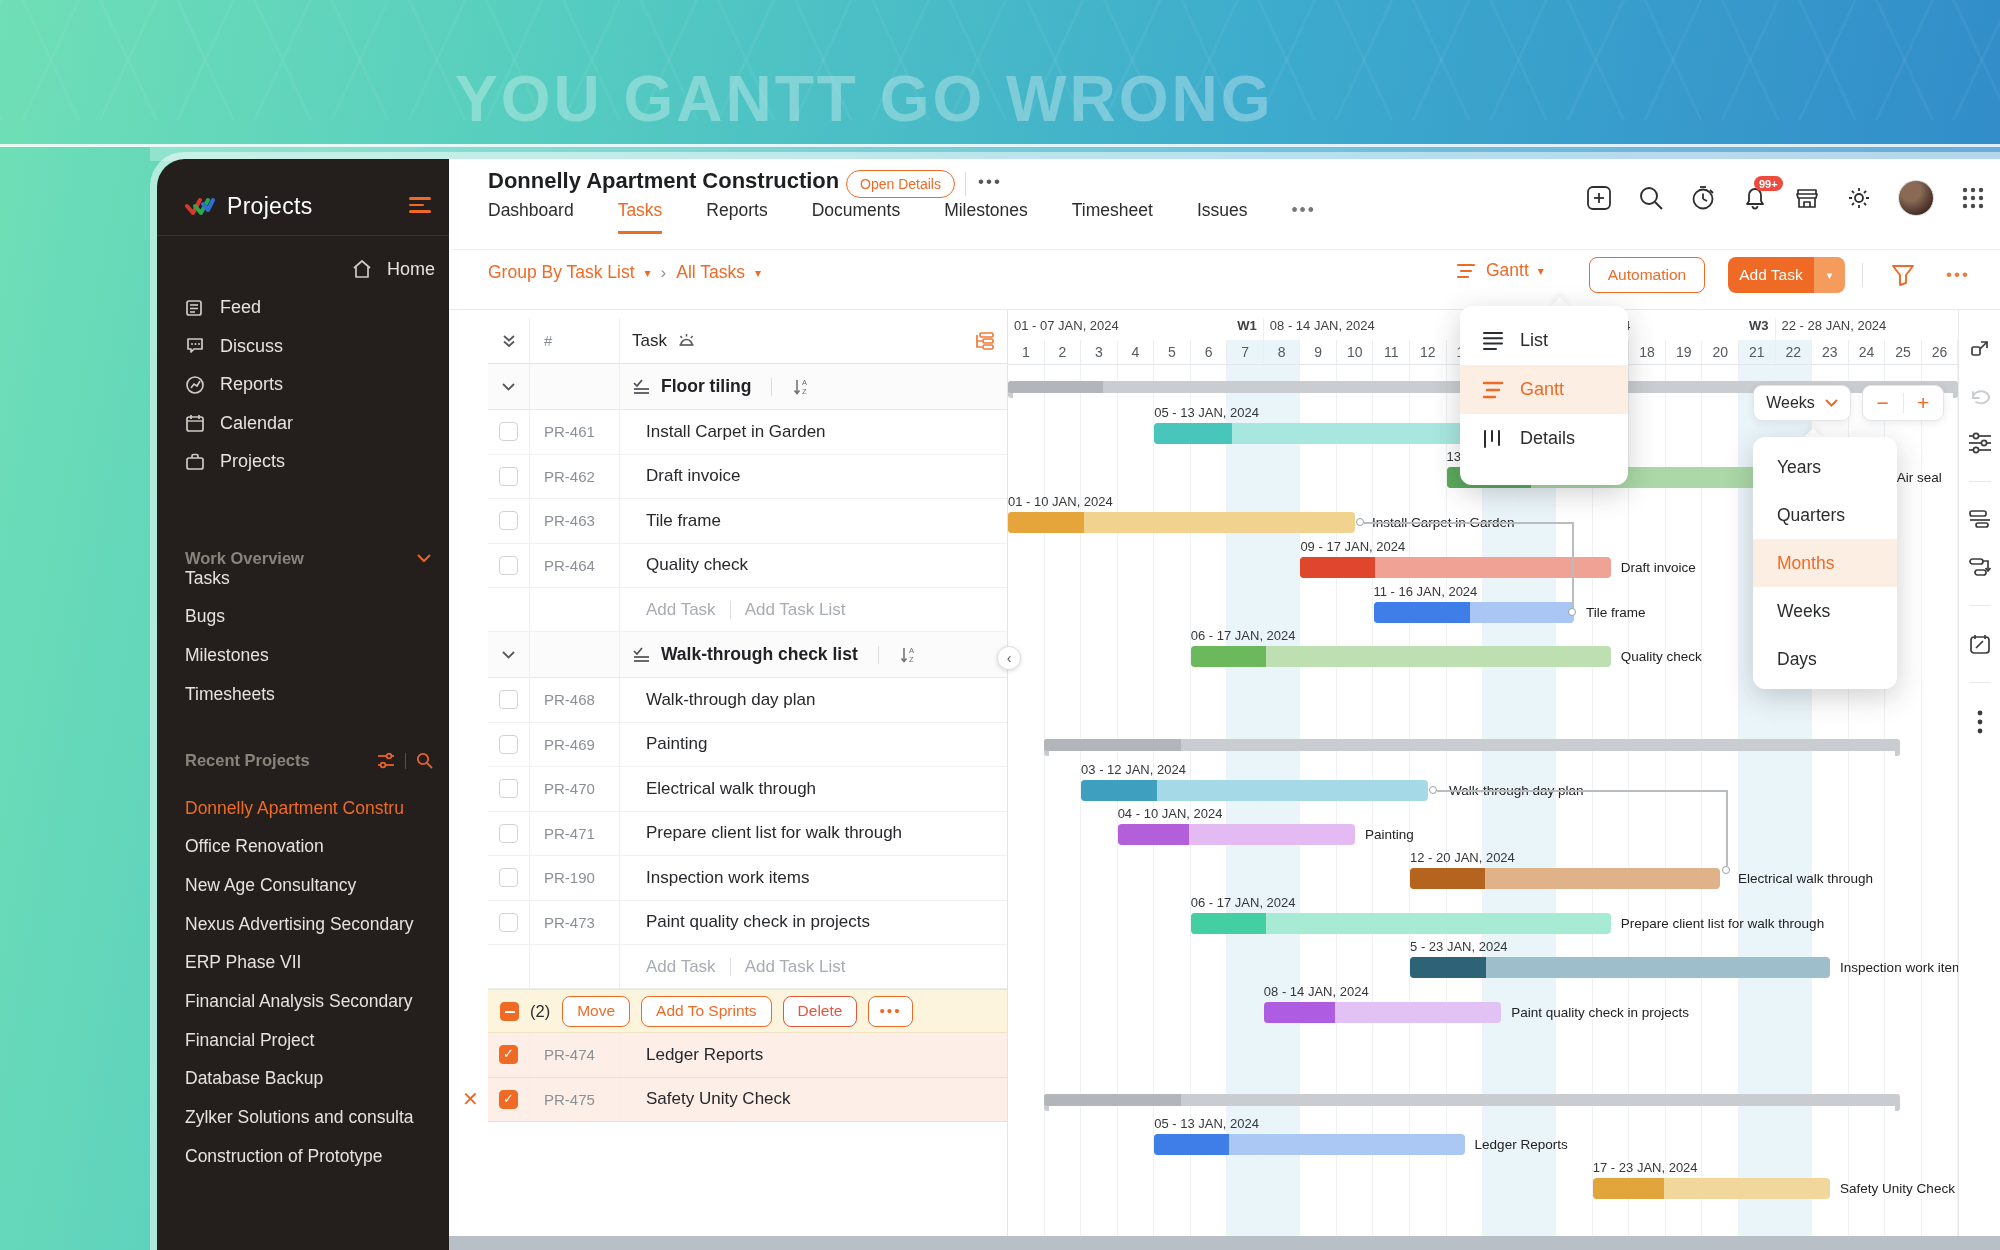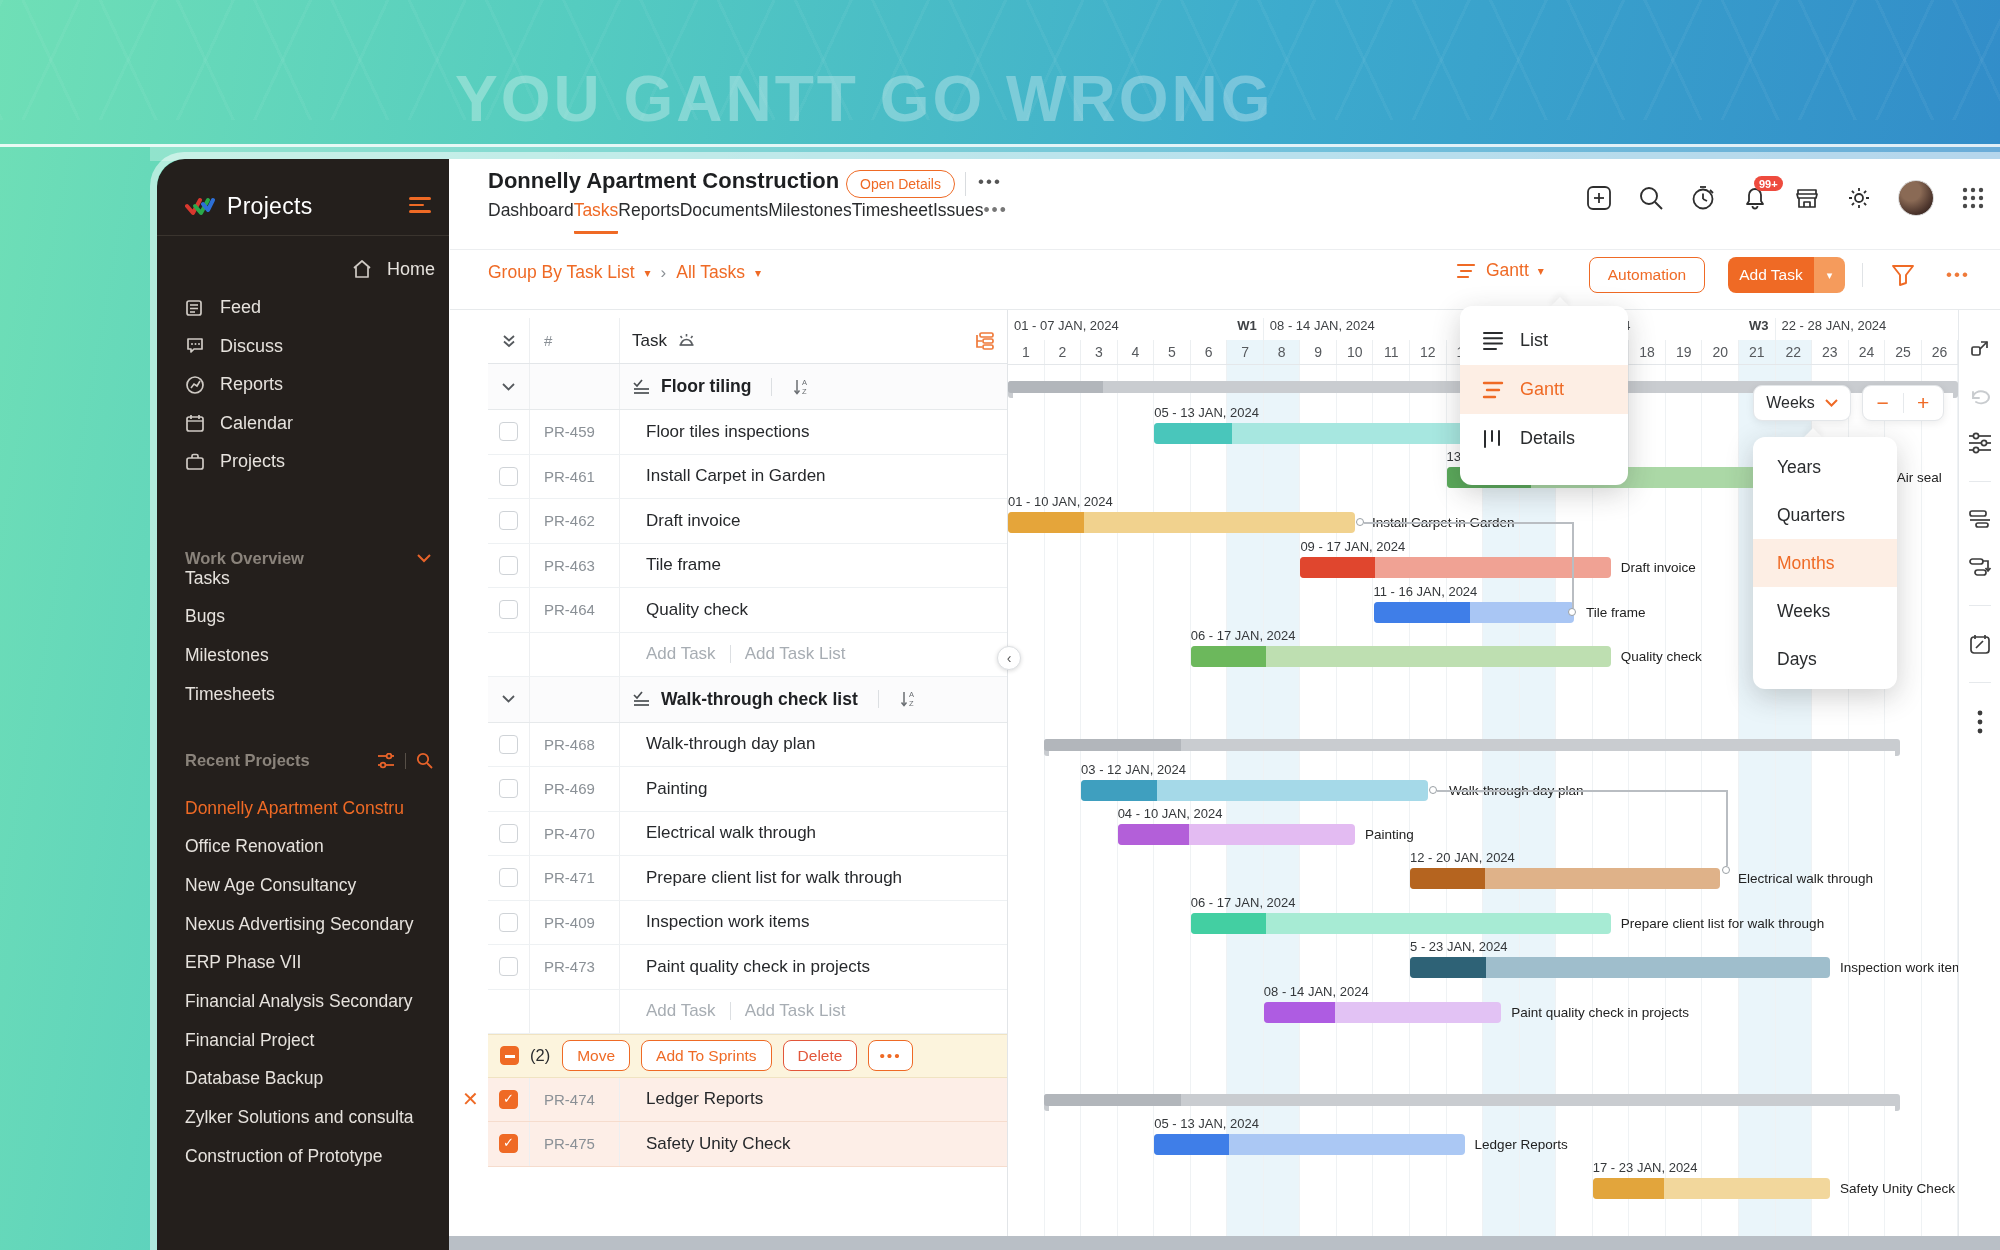--- a/index.html
+++ b/index.html
@@ -41,21 +41,21 @@
   #wo-chev{margin-left:auto;margin-right:4px;}
   #rp-icons{margin-left:auto;display:flex;align-items:center;gap:10px;margin-right:2px;}
   #rp-sep{width:1px;height:16px;background:#574f47;}
 
   
   #proj-title{left:488px;top:168px;font-size:22px;font-weight:bold;color:#1d1f21;}
   #open-details{left:846px;top:170px;height:28px;padding:0 13px;border:1.5px solid #ef6a25;border-radius:15px;
     color:#ef6a25;font-size:14px;display:flex;align-items:center;cursor:pointer;background:#fff;}
   #hdr-sep{left:965px;top:172px;width:1px;height:24px;background:#d9dcdf;}
   #hdr-more{left:978px;top:172px;color:#555;font-size:17px;letter-spacing:2px;cursor:pointer;}
-  #tabs{left:488px;top:200px;height:38px;display:flex;align-items:flex-start;}
+  #tabs{left:488px;top:200px;height:38px;display:flex;gap:44px;align-items:flex-start;}
   .tab{font-size:17.5px;color:#2a2c2e;padding-bottom:10px;cursor:pointer;white-space:nowrap;}
   .tab.active{color:#ef6a25;border-bottom:3.5px solid #ef6a25;border-radius:0 0 1px 1px;}
   .tab.more{color:#777;letter-spacing:2px;}
   #hdr-border{left:450px;top:249px;right:0;height:1px;background:#ecEEf0;background:#eceef0;}
   #top-icons{right:14px;top:180px;display:flex;align-items:center;gap:26px;z-index:5;}
   #top-icons .ticon{width:26px;height:26px;position:relative;cursor:pointer;display:flex;align-items:center;justify-content:center;}
   #notif-badge{position:absolute;top:-9px;left:12px;background:#ee4b3e;color:#fff;font-size:11px;font-weight:bold;
     border-radius:9px;padding:1.5px 5px;}
   #avatar{width:36px;height:36px;border-radius:50%;background:radial-gradient(circle at 35% 30%,#8a6a55 0 30%,#4a332b 70%,#241a16 100%);
     border:1px solid #d7d7d7;cursor:pointer;}
@@ -427,27 +427,20 @@
           </g>
           <text x="10" y="7" font-size="7.5" fill="#6a6e72" font-family="Liberation Sans">A</text>
           <text x="10" y="16" font-size="7.5" fill="#6a6e72" font-family="Liberation Sans">Z</text>
         </svg>
       </span>
     </div>
     <div class="tt-row tt-task">
       <span class="c-sel">
         <span class="cb"></span>
       </span>
-      <span class="c-id">PR-459</span>
-      <span class="c-name">Floor tiles inspections</span>
-    </div>
-    <div class="tt-row tt-task">
-      <span class="c-sel">
-        <span class="cb"></span>
-      </span>
       <span class="c-id">PR-461</span>
       <span class="c-name">Install Carpet in Garden</span>
     </div>
     <div class="tt-row tt-task">
       <span class="c-sel">
         <span class="cb"></span>
       </span>
       <span class="c-id">PR-462</span>
       <span class="c-name">Draft invoice</span>
     </div>
@@ -526,21 +519,21 @@
       <span class="c-sel">
         <span class="cb"></span>
       </span>
       <span class="c-id">PR-471</span>
       <span class="c-name">Prepare client list for walk through</span>
     </div>
     <div class="tt-row tt-task">
       <span class="c-sel">
         <span class="cb"></span>
       </span>
-      <span class="c-id">PR-409</span>
+      <span class="c-id">PR-190</span>
       <span class="c-name">Inspection work items</span>
     </div>
     <div class="tt-row tt-task">
       <span class="c-sel">
         <span class="cb"></span>
       </span>
       <span class="c-id">PR-473</span>
       <span class="c-name">Paint quality check in projects</span>
     </div>
     <div class="tt-row tt-add">

